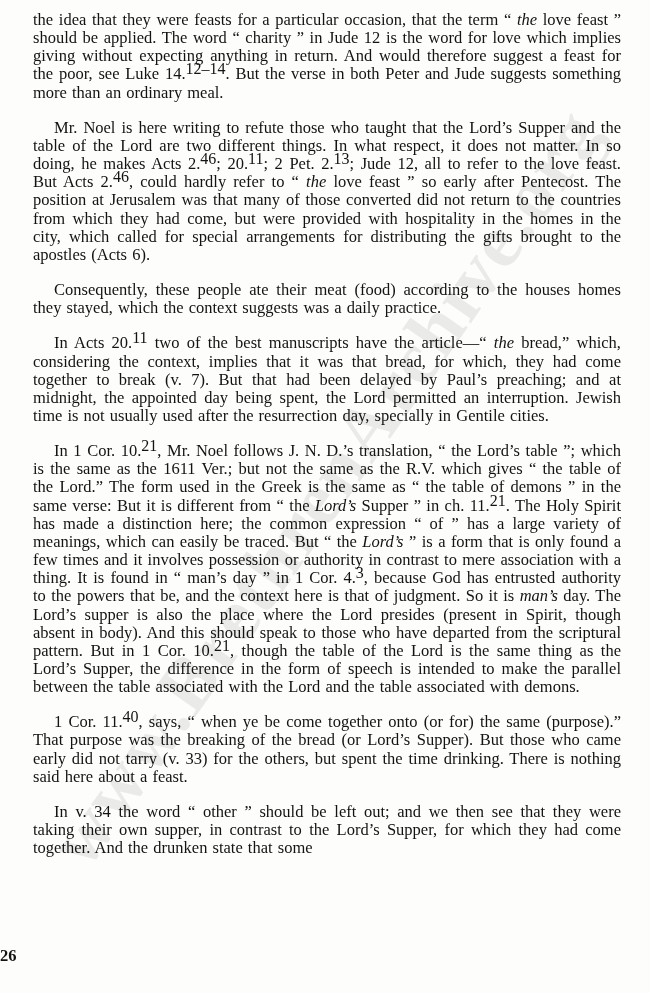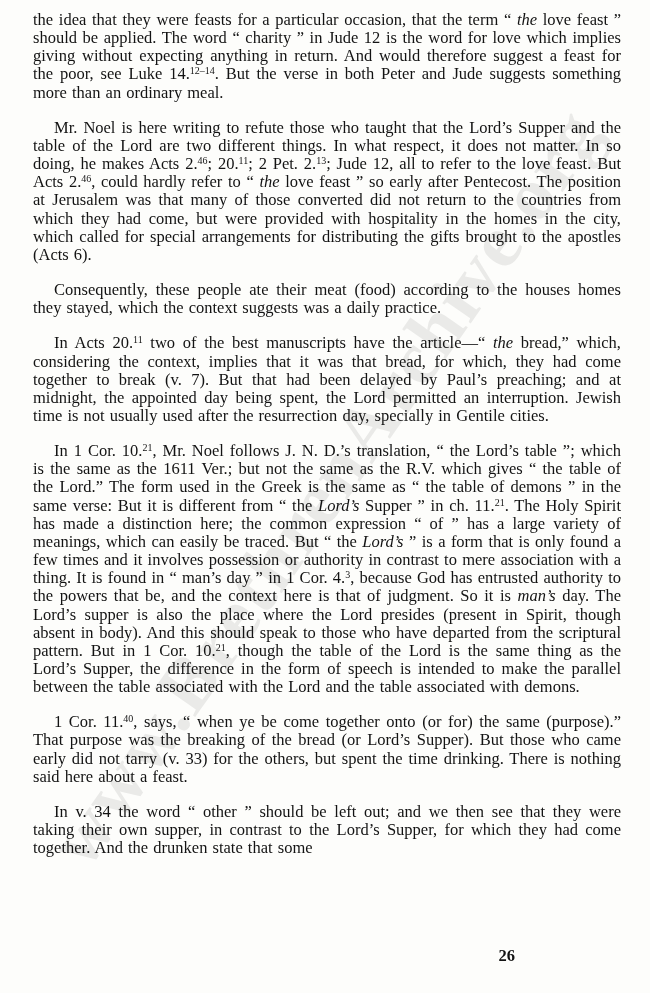--- a/index.html
+++ b/index.html
@@ -44,33 +44,33 @@
     text-align: justify;
     font-size: 16.5px;
     line-height: 18.15px;
     word-spacing: 1px;
   }
   .text-block p.indent {
     text-indent: 21px;
     margin-top: 17px;
   }
   .text-block sup {
-    font-size: 10px;
+    font-size: 16px;
     line-height: 0;
     vertical-align: 5px;
     letter-spacing: 0;
   }
   .text-block i {
   }
   .page-number {
     position: absolute;
     left: 0;
     width: 515px;
     top: 946px;
-    text-align: right;
+    text-align: left;
     font-size: 16.5px;
     font-weight: bold;
     z-index: 2;
   }
 </style>
 </head>
 <body>
 
 <div class="page">
   <div class="watermark">www.BrethrenArchive.org</div>

